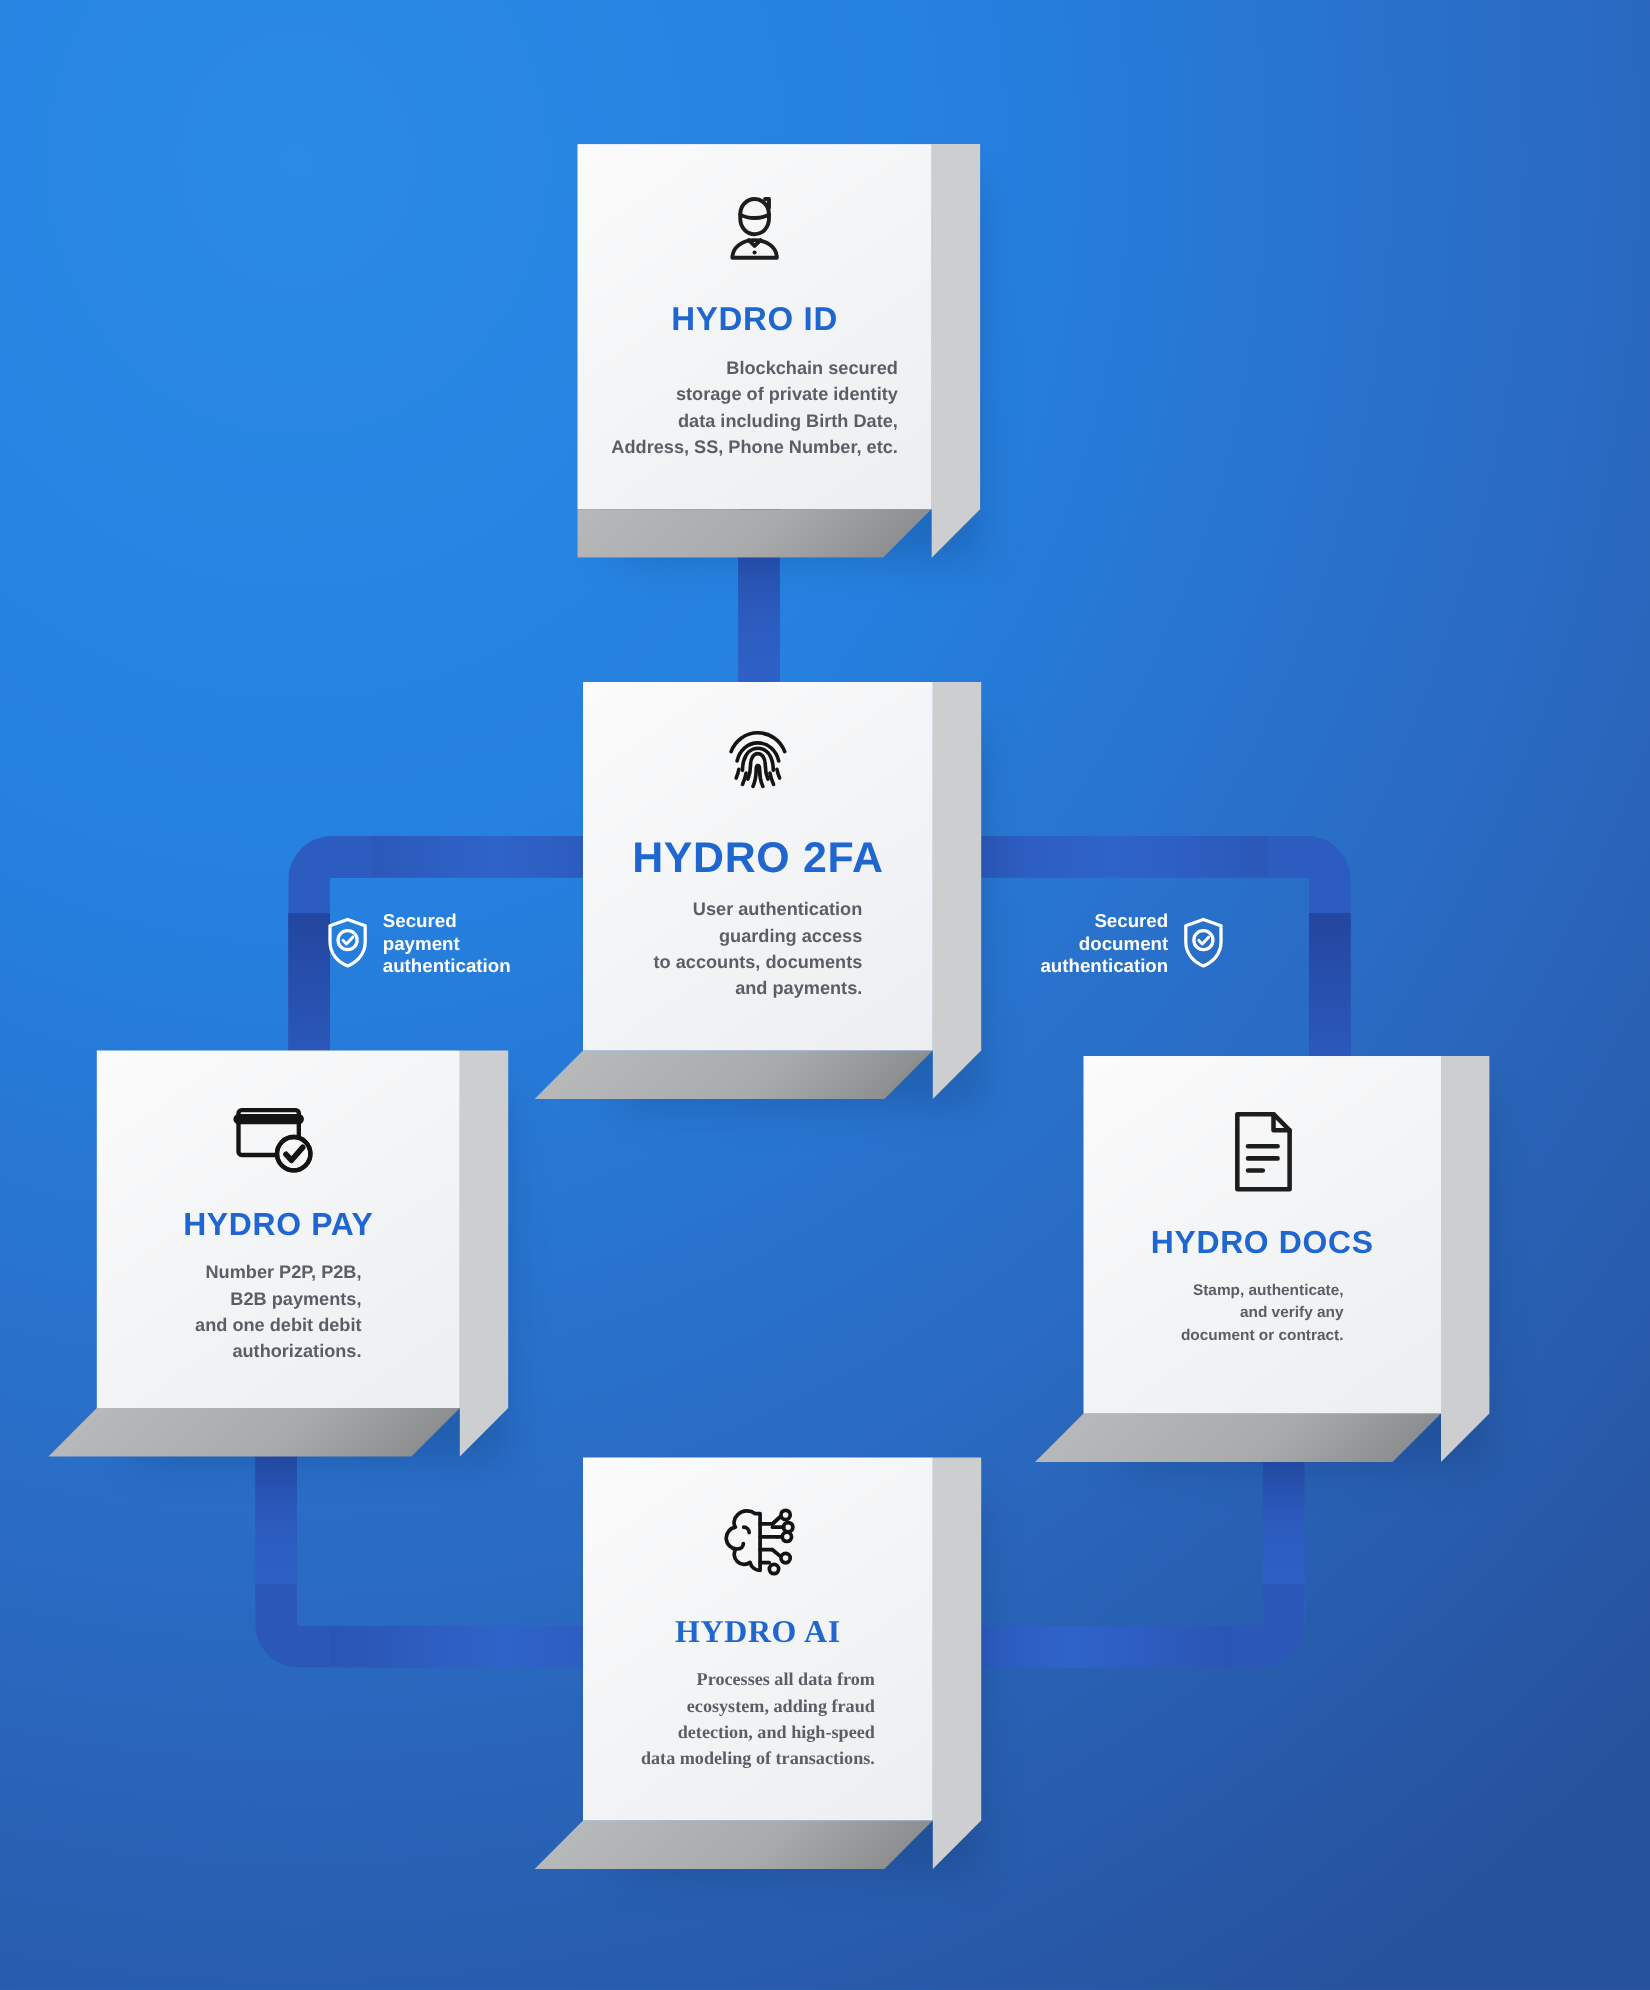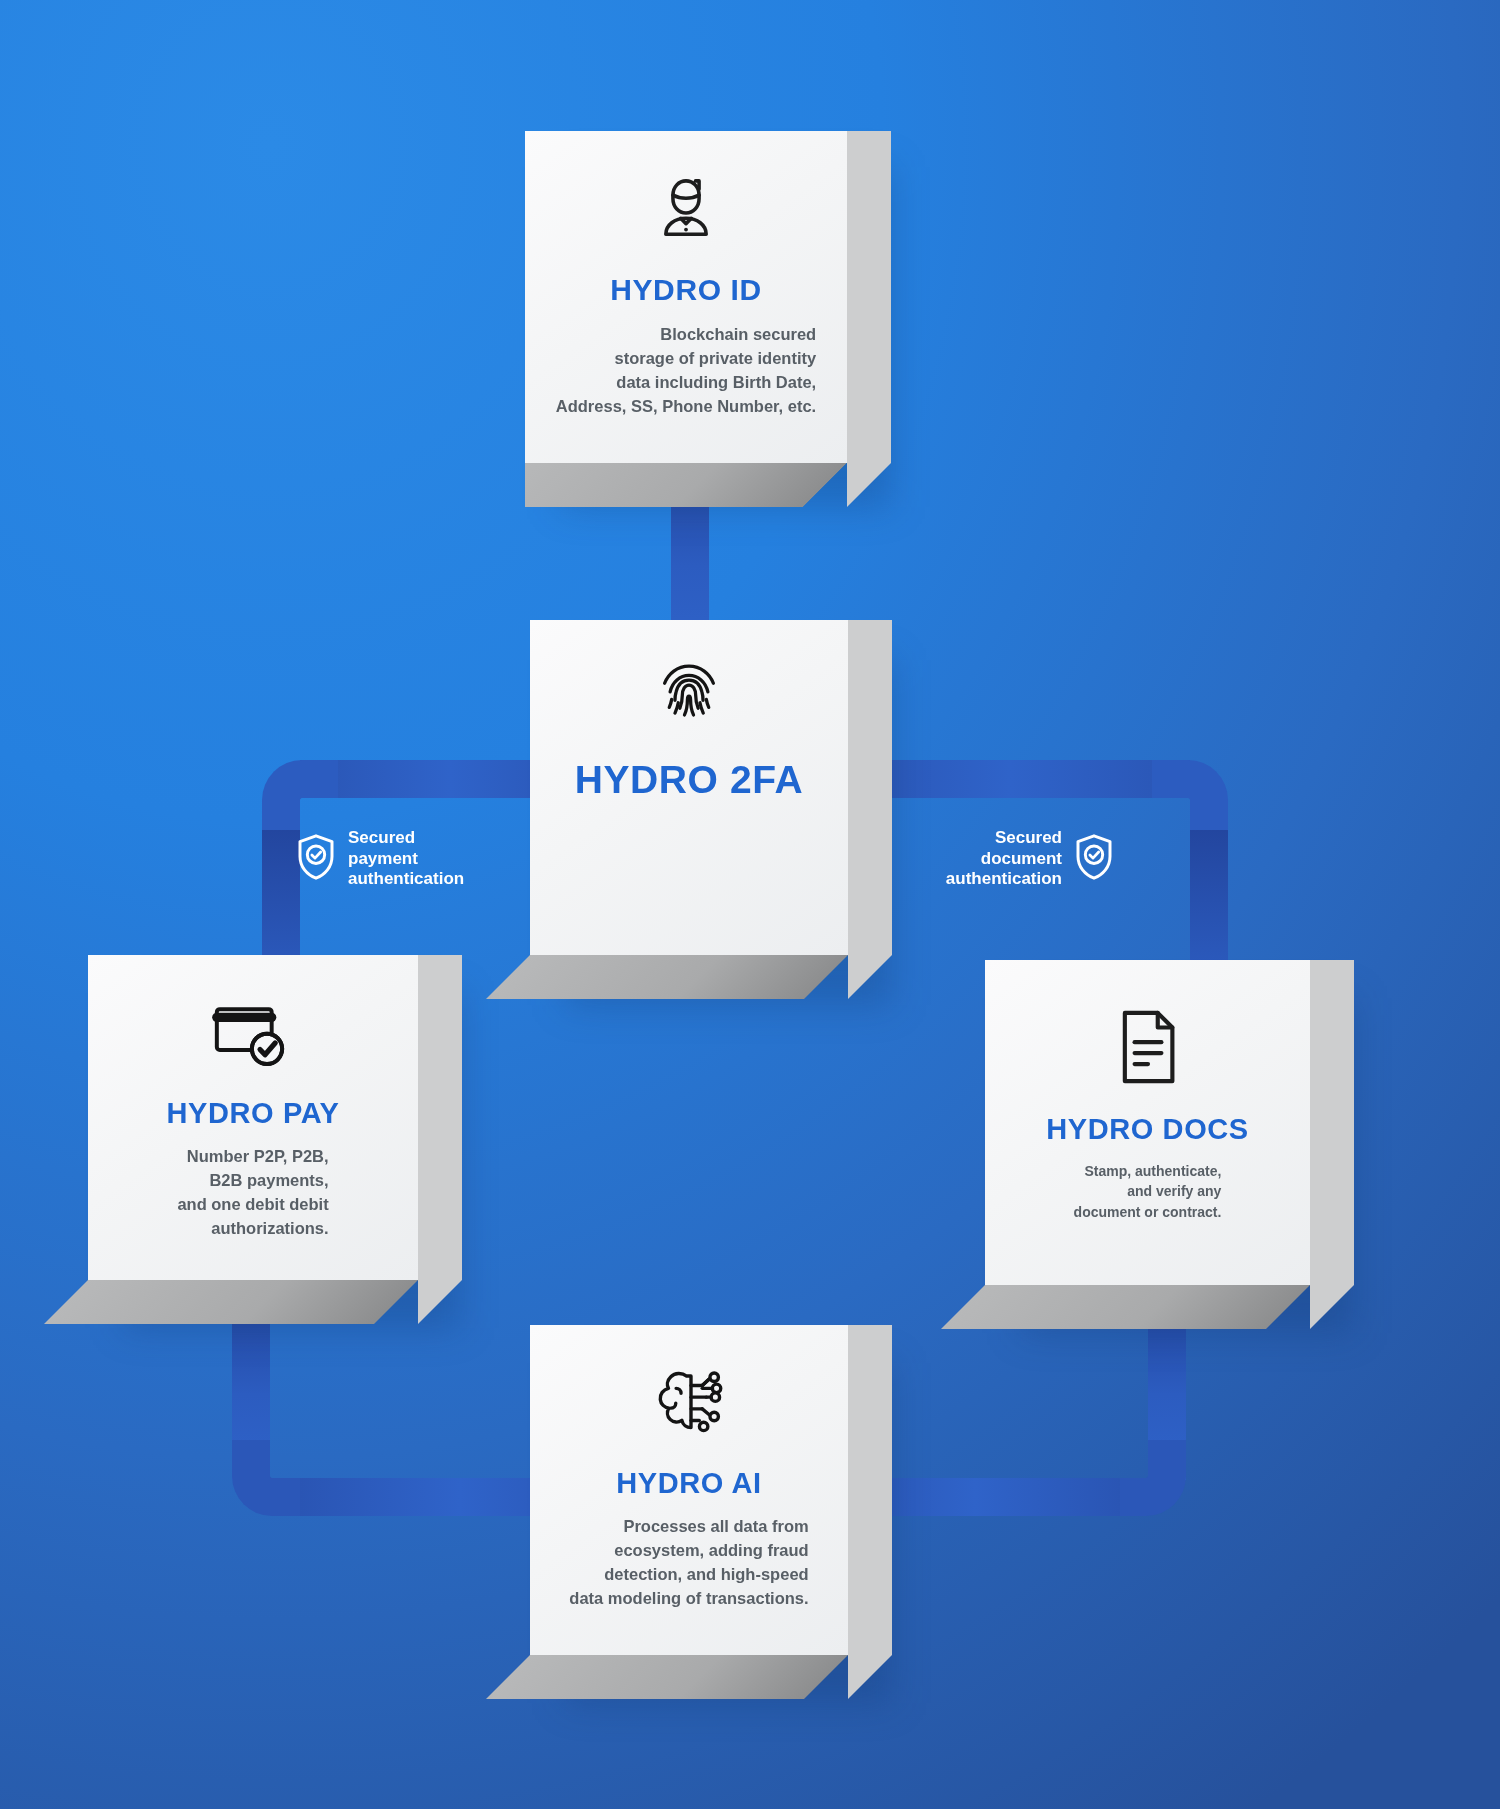--- a/index.html
+++ b/index.html
@@ -141,20 +141,26 @@
           <path d="M20.5 38c0-2 .2-4.6.9-6.9C23 25 27 21.5 32 21.5S41 25 42.6 31.1c.7 2.3.9 4.9.9 6.9"></path>
           <path d="M24.5 44.5c1.2-3 2-6.6 2-10.5 0-5 2.3-8.5 5.5-8.5s5.5 3.5 5.5 8.5c0 3.9.8 7.5 2 10.5"></path>
           <path d="M28.3 50c1.6-3.5 2.4-8 2.4-12.5 0-2 .5-3 1.3-3s1.3 1 1.3 3c0 4.5.8 9 2.4 12.5"></path>
           <path d="M20.5 48.5c1.3-2.8 2.2-5.6 2.7-8.5"></path>
           <path d="M41 40c.5 2.9 1.4 5.7 2.7 8.5"></path>
           <path d="M15.8 43.8c1-2.2 1.6-4.4 2-6.6"></path>
           <path d="M46.2 37.2c.4 2.2 1 4.4 2 6.6"></path>
         </svg>
       </span>
       <div class="title" style="font-size:39px;margin-top:24px;">HYDRO 2FA</div>
+      <div class="desc" style="font-size:16.5px;line-height:1.46;margin-top:15px;">
+        <div>User authentication</div>
+        <div>guarding access</div>
+        <div>to accounts, documents</div>
+        <div>and payments.</div>
+      </div>
     </div>
   </div>
 
   <div class="box" style="left:88px;top:955px;width:330px;height:325px;z-index:5;">
     <div class="dropshadow" style="left:36px;top:38px;width:336px;height:335px;"></div>
     <div class="face-right" style="left:330px;top:0;width:0;
                 border-left:44px solid #cdcecf;border-bottom:44px solid transparent;
                 height:325px;"></div>
     <div class="face-bottom" style="left:0;top:325px;width:330px;height:44px;
                 transform:skewX(-45deg);transform-origin:top left;
@@ -199,21 +205,21 @@
       </span>
       <div class="title" style="font-size:29px;margin-top:25px;">HYDRO DOCS</div>
       <div class="desc" style="font-size:14px;line-height:1.46;margin-top:17px;">
         <div>Stamp, authenticate,</div>
         <div>and verify any</div>
         <div>document or contract.</div>
       </div>
     </div>
   </div>
 
-  <div class="box" style="left:530px;top:1325px;width:318px;height:330px;z-index:5;">
+  <div class="box" style="left:530px;top:1325px;width:318px;height:330px;z-index:5;font-family:Liberation Serif, serif;">
     <div class="dropshadow" style="left:36px;top:38px;width:326px;height:340px;"></div>
     <div class="face-right" style="left:318px;top:0;width:0;
                 border-left:44px solid #cdcecf;border-bottom:44px solid transparent;
                 height:330px;"></div>
     <div class="face-bottom" style="left:0;top:330px;width:318px;height:44px;
                 transform:skewX(-45deg);transform-origin:top left;
                 background:linear-gradient(90deg,#b7b8b9 0%,#a9aaab 60%,#8d8e8f 100%);"></div>
     <div class="face-front" style="padding-top:40px;">
       <span class="icon">
         <svg width="82" height="76" viewBox="0 0 70 64" fill="none" stroke="#141414" stroke-width="2.9" stroke-linecap="round" stroke-linejoin="round">

